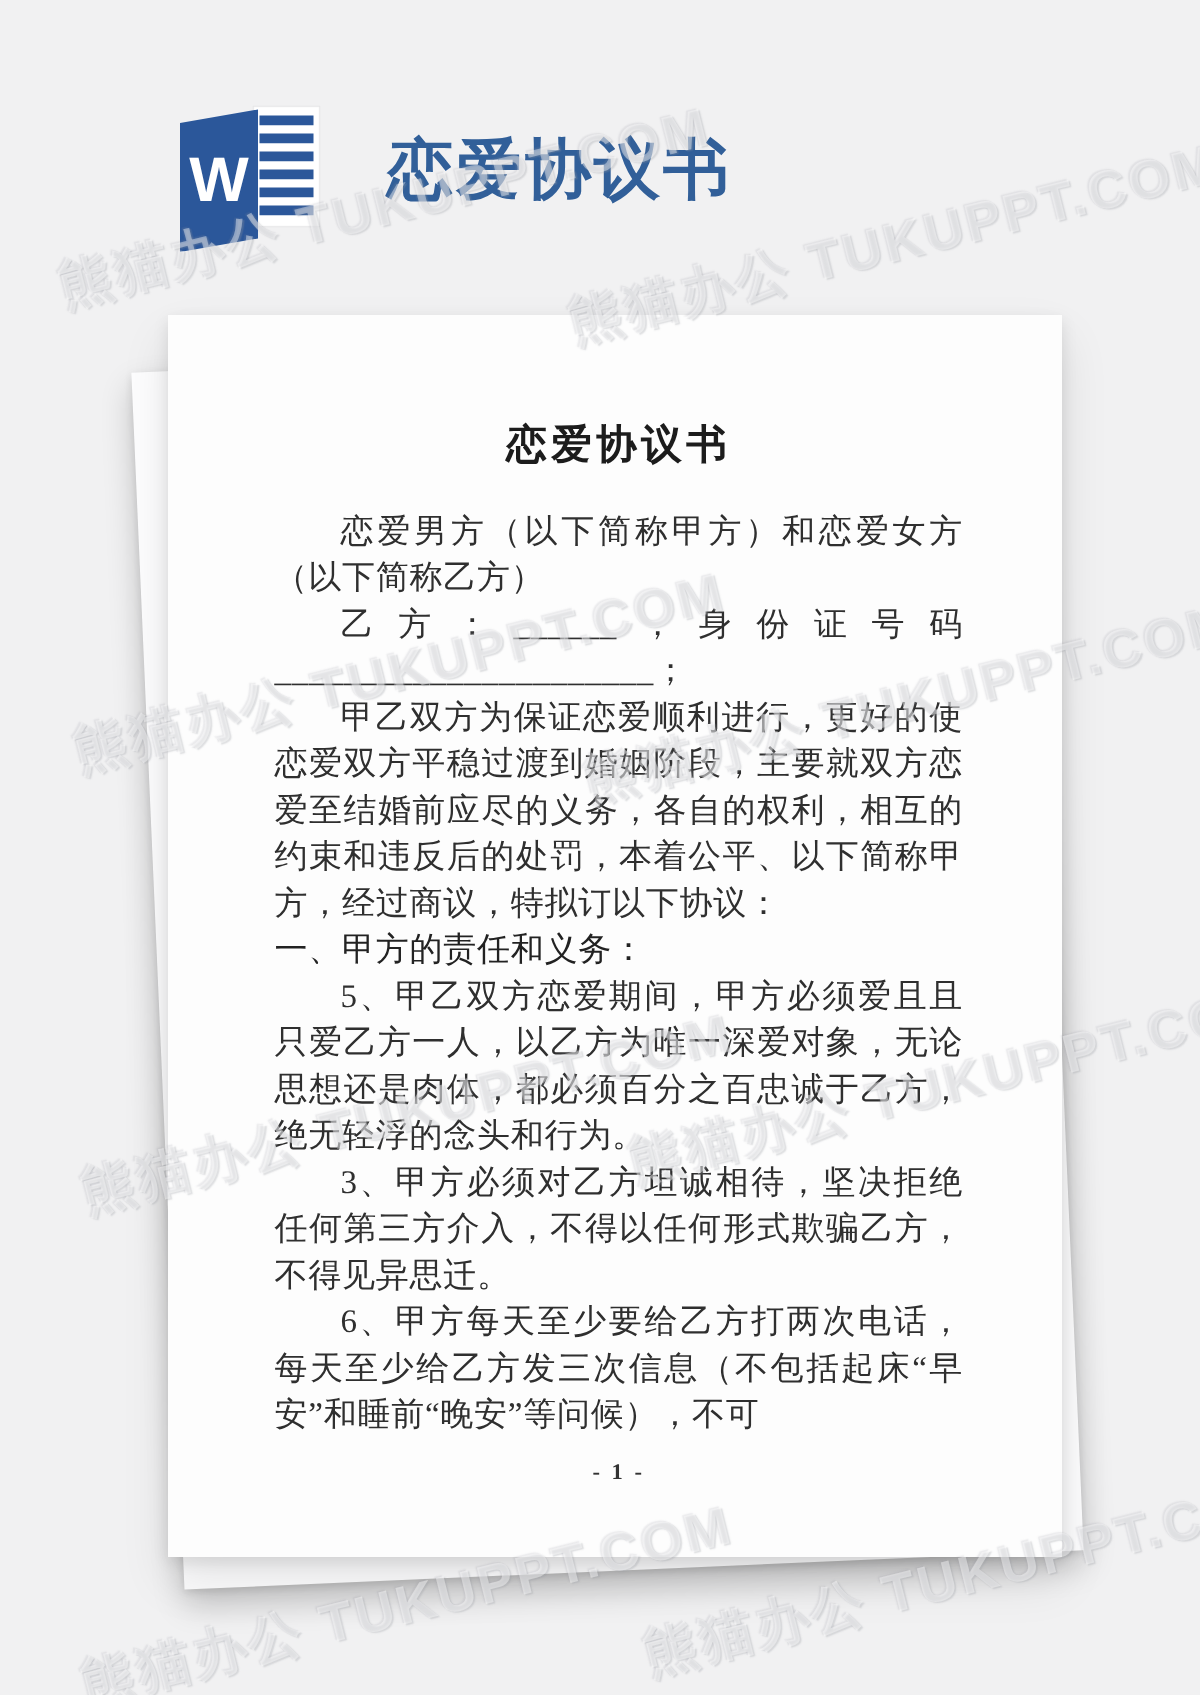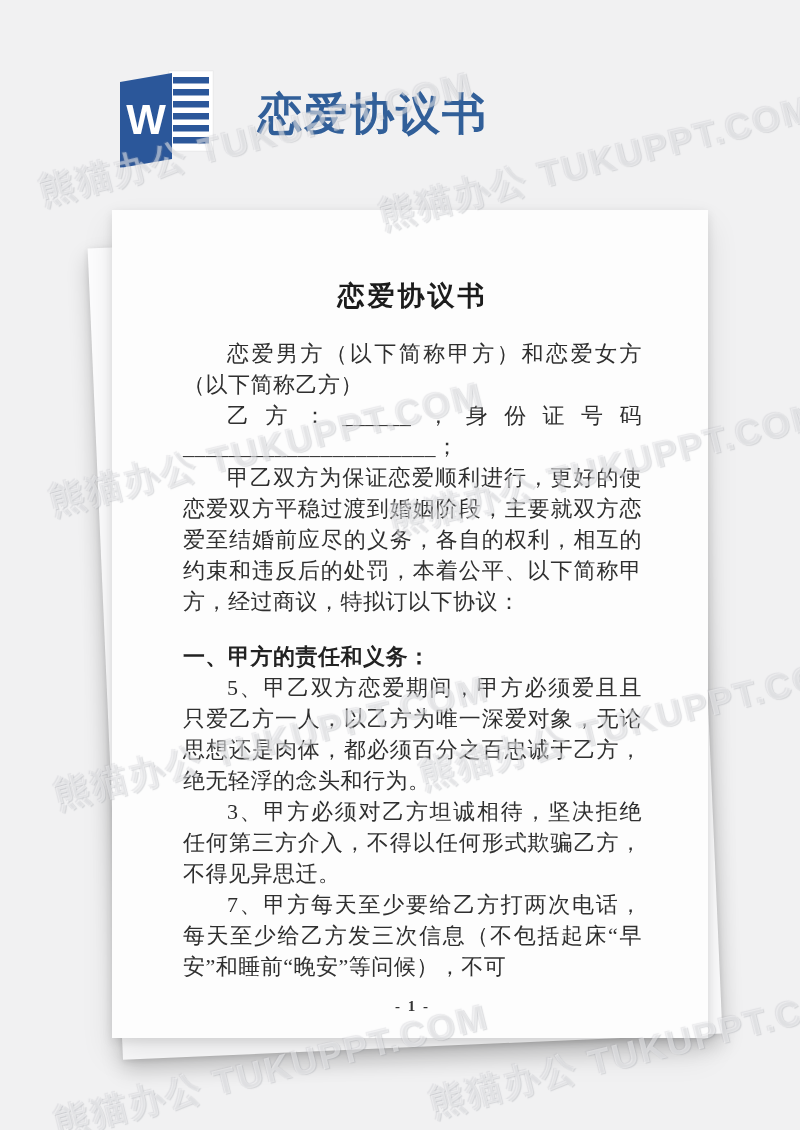--- a/index.html
+++ b/index.html
@@ -42,21 +42,21 @@
     font-size: 27px; font-weight: 600; color: #1c1c1c;
     line-height: 36px; letter-spacing: 3px;
   }
   .doc-body { margin-top: 24px; color: #2f2f2f; }
   .para {
     font-size: 22px; line-height: 31px;
     text-indent: 44px; text-align: justify;
     font-weight: 500;
     letter-spacing: 0.5px;
   }
-  .para.heading { text-indent: 0; font-weight: bold; color: #222; margin-top: 24px; }
+  .para.heading { text-indent: 0; font-weight: normal; color: #222; }
   .page-number {
     margin-top: 16px; text-align: center;
     font-size: 15px; font-weight: bold; color: #333;
     letter-spacing: 2px;
   }
   
   .watermark-layer { position: absolute; inset: 0; z-index: 5; pointer-events: none; }
   .wm {
     position: absolute; white-space: nowrap;
     font-size: 36px; font-weight: bold; letter-spacing: 2px;
@@ -90,21 +90,21 @@
 
 <div class="paper">
   <div class="doc-title">恋爱协议书</div>
   <div class="doc-body">
       <p class="para indent">恋爱男方（以下简称甲方）和恋爱女方（以下简称乙方）</p>
       <p class="para indent">乙方：______，身份证号码______________________；</p>
       <p class="para indent">甲乙双方为保证恋爱顺利进行，更好的使恋爱双方平稳过渡到婚姻阶段，主要就双方恋爱至结婚前应尽的义务，各自的权利，相互的约束和违反后的处罚，本着公平、以下简称甲方，经过商议，特拟订以下协议：</p>
       <p class="para heading">一、甲方的责任和义务：</p>
       <p class="para indent">5、甲乙双方恋爱期间，甲方必须爱且且只爱乙方一人，以乙方为唯一深爱对象，无论思想还是肉体，都必须百分之百忠诚于乙方，绝无轻浮的念头和行为。</p>
       <p class="para indent">3、甲方必须对乙方坦诚相待，坚决拒绝任何第三方介入，不得以任何形式欺骗乙方，不得见异思迁。</p>
-      <p class="para indent">7、甲方每天至少要给乙方打两次电话，每天至少给乙方发三次信息（不包括起床“早安”和睡前“晚安”等问候），不可</p>
+      <p class="para indent">6、甲方每天至少要给乙方打两次电话，每天至少给乙方发三次信息（不包括起床“早安”和睡前“晚安”等问候），不可</p>
     </div>
   <div class="page-number">- 1 -</div>
 </div>
 
 <div class="watermark-layer">
   <span class="wm" style="left:40px;  top:168px;">熊猫办公 TUKUPPT.COM</span>
   <span class="wm" style="left:380px; top:192px;">熊猫办公 TUKUPPT.COM</span>
   <span class="wm" style="left:50px;  top:478px;">熊猫办公 TUKUPPT.COM</span>
   <span class="wm" style="left:390px; top:498px;">熊猫办公 TUKUPPT.COM</span>
   <span class="wm" style="left:55px;  top:772px;">熊猫办公 TUKUPPT.COM</span>

